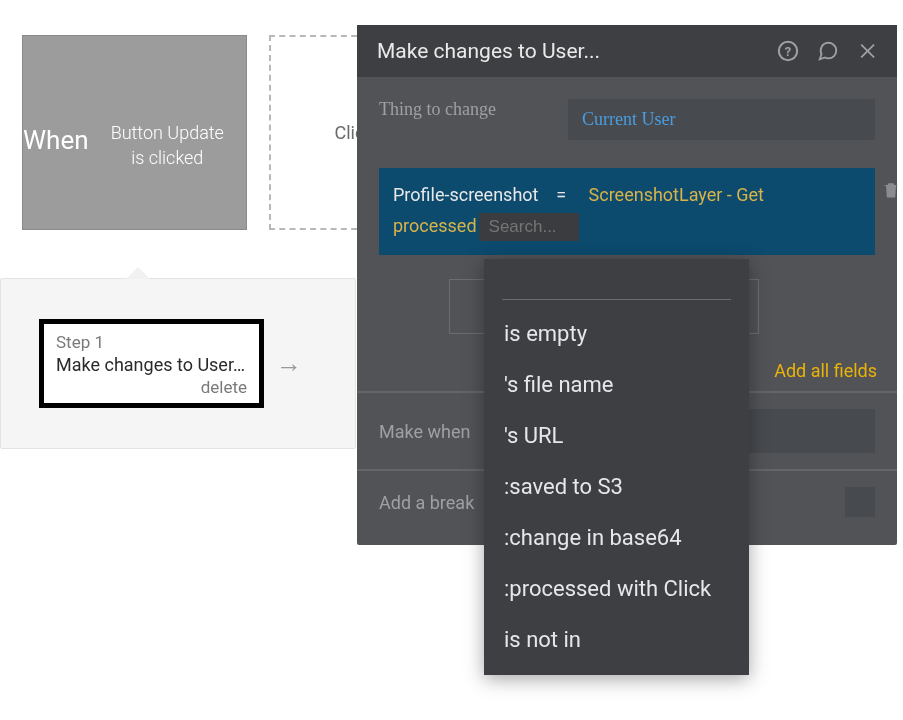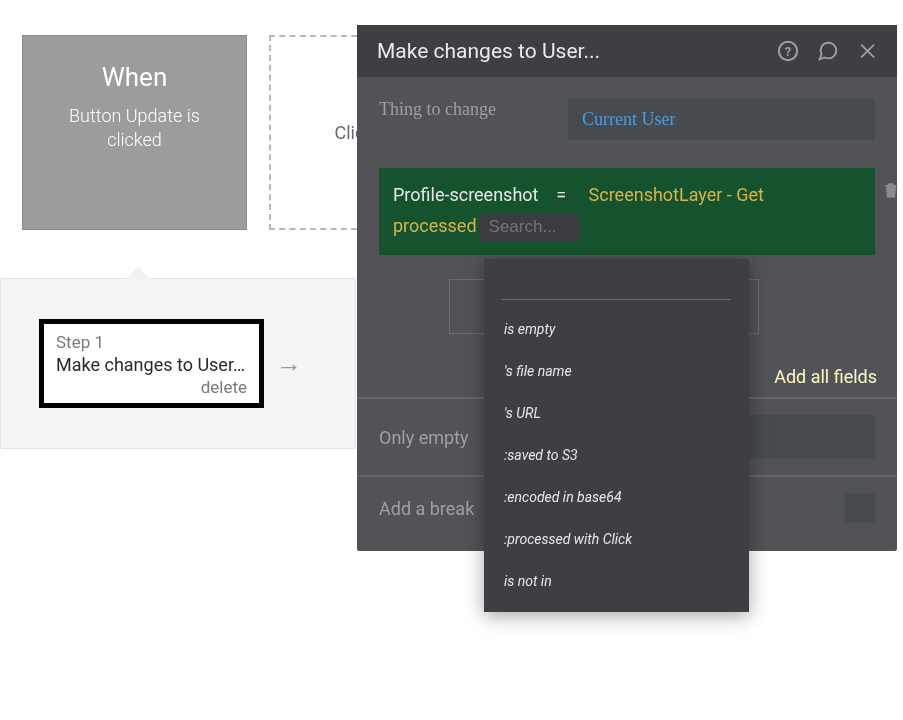--- a/index.html
+++ b/index.html
@@ -21,21 +21,20 @@
       align-items: flex-start;
       gap: 22px;
     }
     .when-block {
       width: 225px;
       height: 195px;
       background: #9c9c9c;
       border: 1px solid #8a8a8a;
       color: #fff;
       display: flex;
-      flex-direction: column;
       align-items: center;
       justify-content: flex-start;
       padding-top: 26px;
       text-align: center;
     }
     .when-title {
       font-size: 26px;
       font-weight: 400;
       margin-bottom: 12px;
     }
@@ -166,21 +165,21 @@
     .field-value-box {
       flex: 1;
       background: #474a4e;
       padding: 10px 14px;
       color: #4a9de0;
       font-size: 18px;
     }
 
     .expr-box {
       margin-top: 28px;
-      background: #14532d;
+      background: #0c4a6e;
       padding: 12px 14px 14px 14px;
       position: relative;
     }
     .expr-line {
       font-size: 18px;
       line-height: 1.7;
     }
     .expr-white { color: #e8e8e8; }
     .expr-yellow { color: #d8b34a; }
     .expr-search {
@@ -212,23 +211,23 @@
       border: 1px solid #6b6d72;
       width: 220px;
       height: 55px;
     }
     .ghost-btn.small { width: 72px; }
 
     .add-fields-row {
       display: flex;
       justify-content: flex-end;
       padding: 0 20px 10px 0;
-      margin-top: 24px;
-      font-size: 18px;
-      color: #fef9c3;
+      margin-top: 18px;
+      font-size: 18px;
+      color: #eab308;
     }
 
     .only-when-row, .break-row {
       display: flex;
       align-items: center;
       padding: 16px 22px;
       gap: 14px;
     }
     .only-when-row .field-label,
     .break-row .field-label { width: 130px; }
@@ -261,24 +260,23 @@
       z-index: 20;
       box-shadow: 0 4px 18px rgba(0,0,0,0.35);
     }
     .dropdown .dd-sep {
       height: 1px;
       background: #6a6c70;
       margin: 10px 18px 8px 18px;
     }
     .dropdown .dd-item {
       padding: 13px 20px;
-      font-size: 14px;
+      font-size: 22px;
       cursor: pointer;
       white-space: nowrap;
-      font-style: italic;
     }
   </style>
 </head>
 <body>
 
 <div class="workflow-row">
   <div class="when-block">
     <div class="when-title">When</div>
     <div class="when-sub">Button Update is clicked</div>
   </div>
@@ -349,35 +347,35 @@
     </div>
   </div>
 
   <div class="add-fields-row">
     <span>Add all fields</span>
   </div>
 
   <div class="horiz-divider"></div>
 
   <div class="only-when-row">
-    <div class="field-label">Only empty</div>
+    <div class="field-label">Make when</div>
     <div class="only-when-box"></div>
   </div>
 
   <div class="horiz-divider"></div>
 
   <div class="break-row">
     <div class="field-label">Add a break</div>
     <div class="break-square"></div>
   </div>
 </div>
 
 <div class="dropdown">
   <div style="height:24px"></div>
   <div class="dd-sep"></div>
   <div class="dd-item">is empty</div>
   <div class="dd-item">'s file name</div>
   <div class="dd-item">'s URL</div>
   <div class="dd-item">:saved to S3</div>
-  <div class="dd-item">:encoded in base64</div>
+  <div class="dd-item">:change in base64</div>
   <div class="dd-item">:processed with Click</div>
   <div class="dd-item">is not in</div>
 </div>
 
 </body></html>

